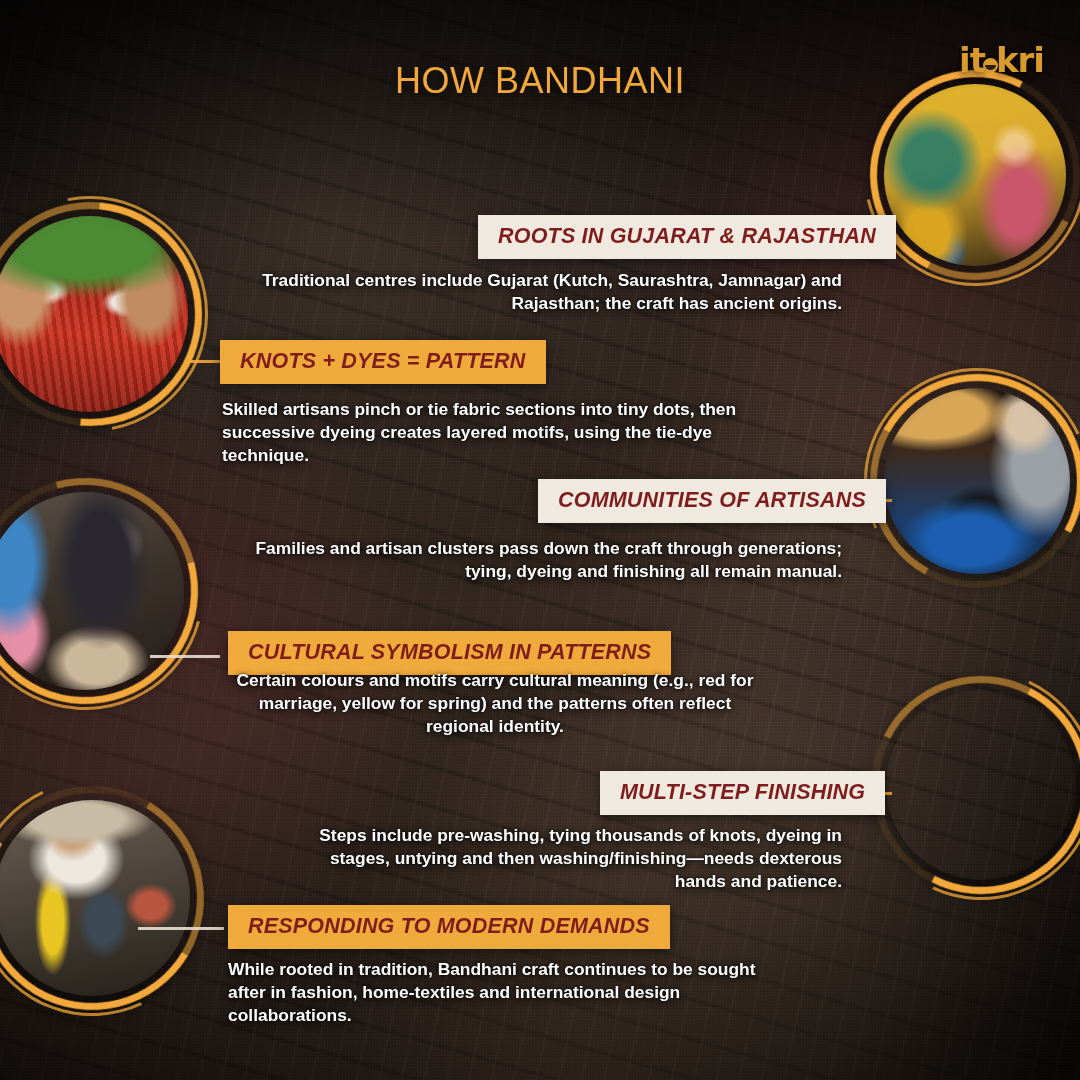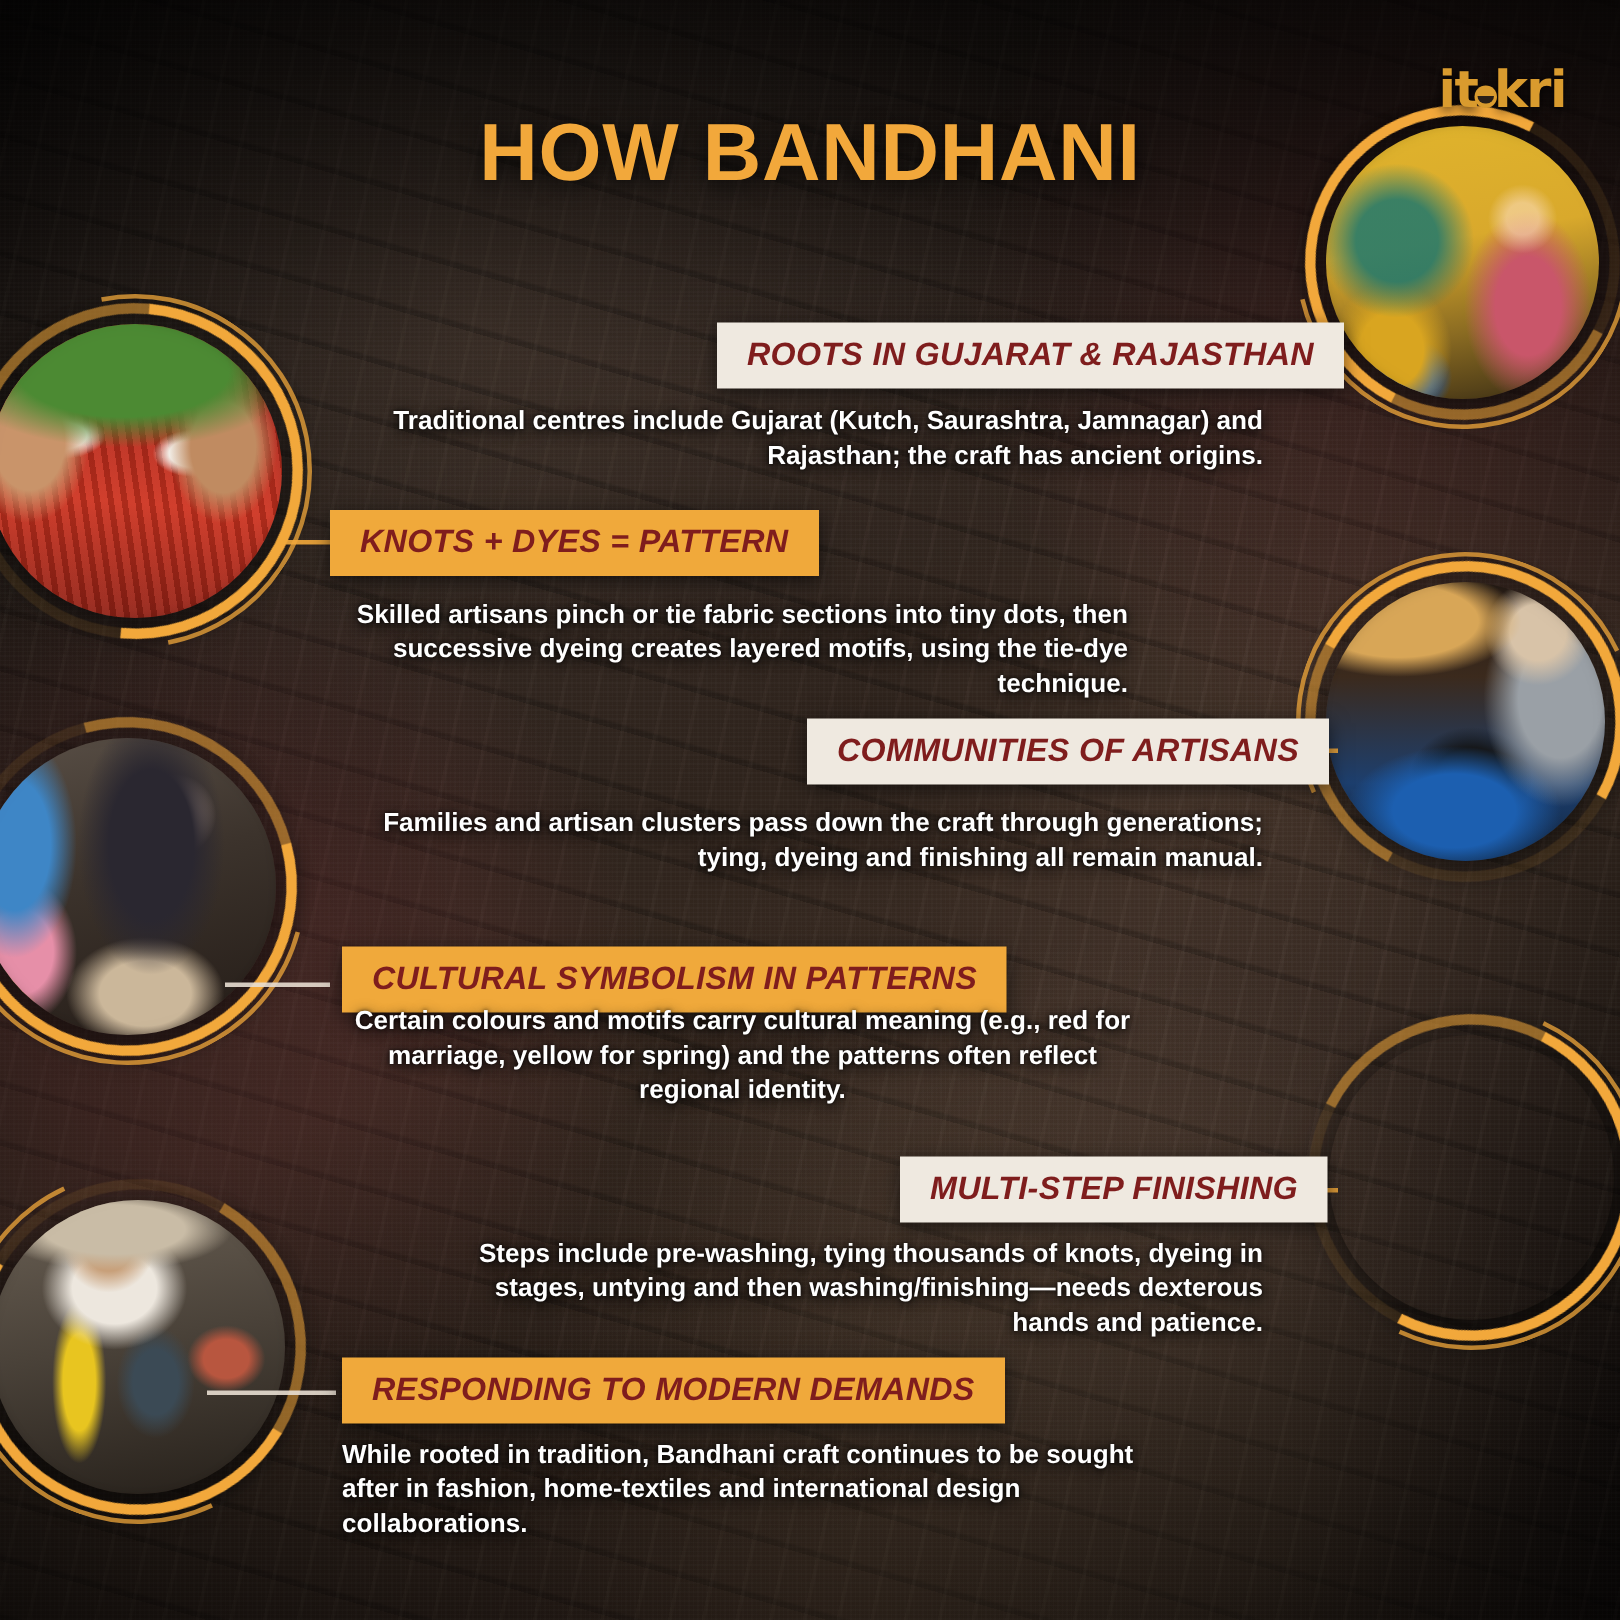--- a/index.html
+++ b/index.html
@@ -40,21 +40,21 @@
   .bg-vig{
     background:radial-gradient(ellipse 78% 72% at 50% 46%, rgba(0,0,0,0) 30%, rgba(0,0,0,.46) 78%, rgba(0,0,0,.72) 100%);
   }
   .bg-dark-top{
     background:linear-gradient(180deg, rgba(0,0,0,.60) 0%, rgba(0,0,0,.10) 22%, rgba(0,0,0,0) 40%);
   }
 
   
   #title{
     position:absolute;left:0;right:0;top:38px;z-index:6;text-align:center;
-    color:#F2A83B;font-weight:700;font-size:54px;line-height:1.07;
+    color:#F2A83B;font-weight:400;font-size:36px;line-height:1.07;
     letter-spacing:.5px;text-shadow:0 3px 14px rgba(0,0,0,.75);
     padding:0 170px;
   }
   #title .l2{display:block;}
 
   
   #logo{
     position:absolute;right:36px;top:40px;z-index:7;
     font-size:34px;font-weight:800;letter-spacing:-1px;
     color:#D99B2E;text-shadow:0 2px 8px rgba(0,0,0,.8);
@@ -245,21 +245,21 @@
 </h1>
 
 <div id="logo">
   <span>it</span><span class="dot"></span><span>kri</span>
 </div>
 
 <div class="head cream" style="left:478px;top:215px;">ROOTS IN GUJARAT &amp; RAJASTHAN</div>
 <div class="body r" style="left:240px;top:269px;width:602px;">Traditional centres include Gujarat (Kutch, Saurashtra, Jamnagar) and Rajasthan; the craft has ancient origins.</div>
 
 <div class="head orange" style="left:220px;top:340px;">KNOTS + DYES = PATTERN</div>
-<div class="body l" style="left:222px;top:398px;width:530px;text-align:right;">Skilled artisans pinch or tie fabric sections into tiny dots, then successive dyeing creates layered motifs, using the tie-dye technique.</div>
+<div class="body l" style="left:222px;top:398px;width:530px;">Skilled artisans pinch or tie fabric sections into tiny dots, then successive dyeing creates layered motifs, using the tie-dye technique.</div>
 
 <div class="head cream" style="left:538px;top:479px;">COMMUNITIES OF ARTISANS</div>
 <div class="body r" style="left:240px;top:537px;width:602px;">Families and artisan clusters pass down the craft through generations; tying, dyeing and finishing all remain manual.</div>
 
 <div class="head orange" style="left:228px;top:631px;">CULTURAL SYMBOLISM IN PATTERNS</div>
 <div class="body l" style="left:228px;top:669px;width:534px;text-align:center;">Certain colours and motifs carry cultural meaning (e.g., red for marriage, yellow for spring) and the patterns often reflect regional identity.</div>
 
 <div class="head cream" style="left:600px;top:771px;">MULTI-STEP FINISHING</div>
 <div class="body r" style="left:300px;top:824px;width:542px;">Steps include pre-washing, tying thousands of knots, dyeing in stages, untying and then washing/finishing—needs dexterous hands and patience.</div>
 

